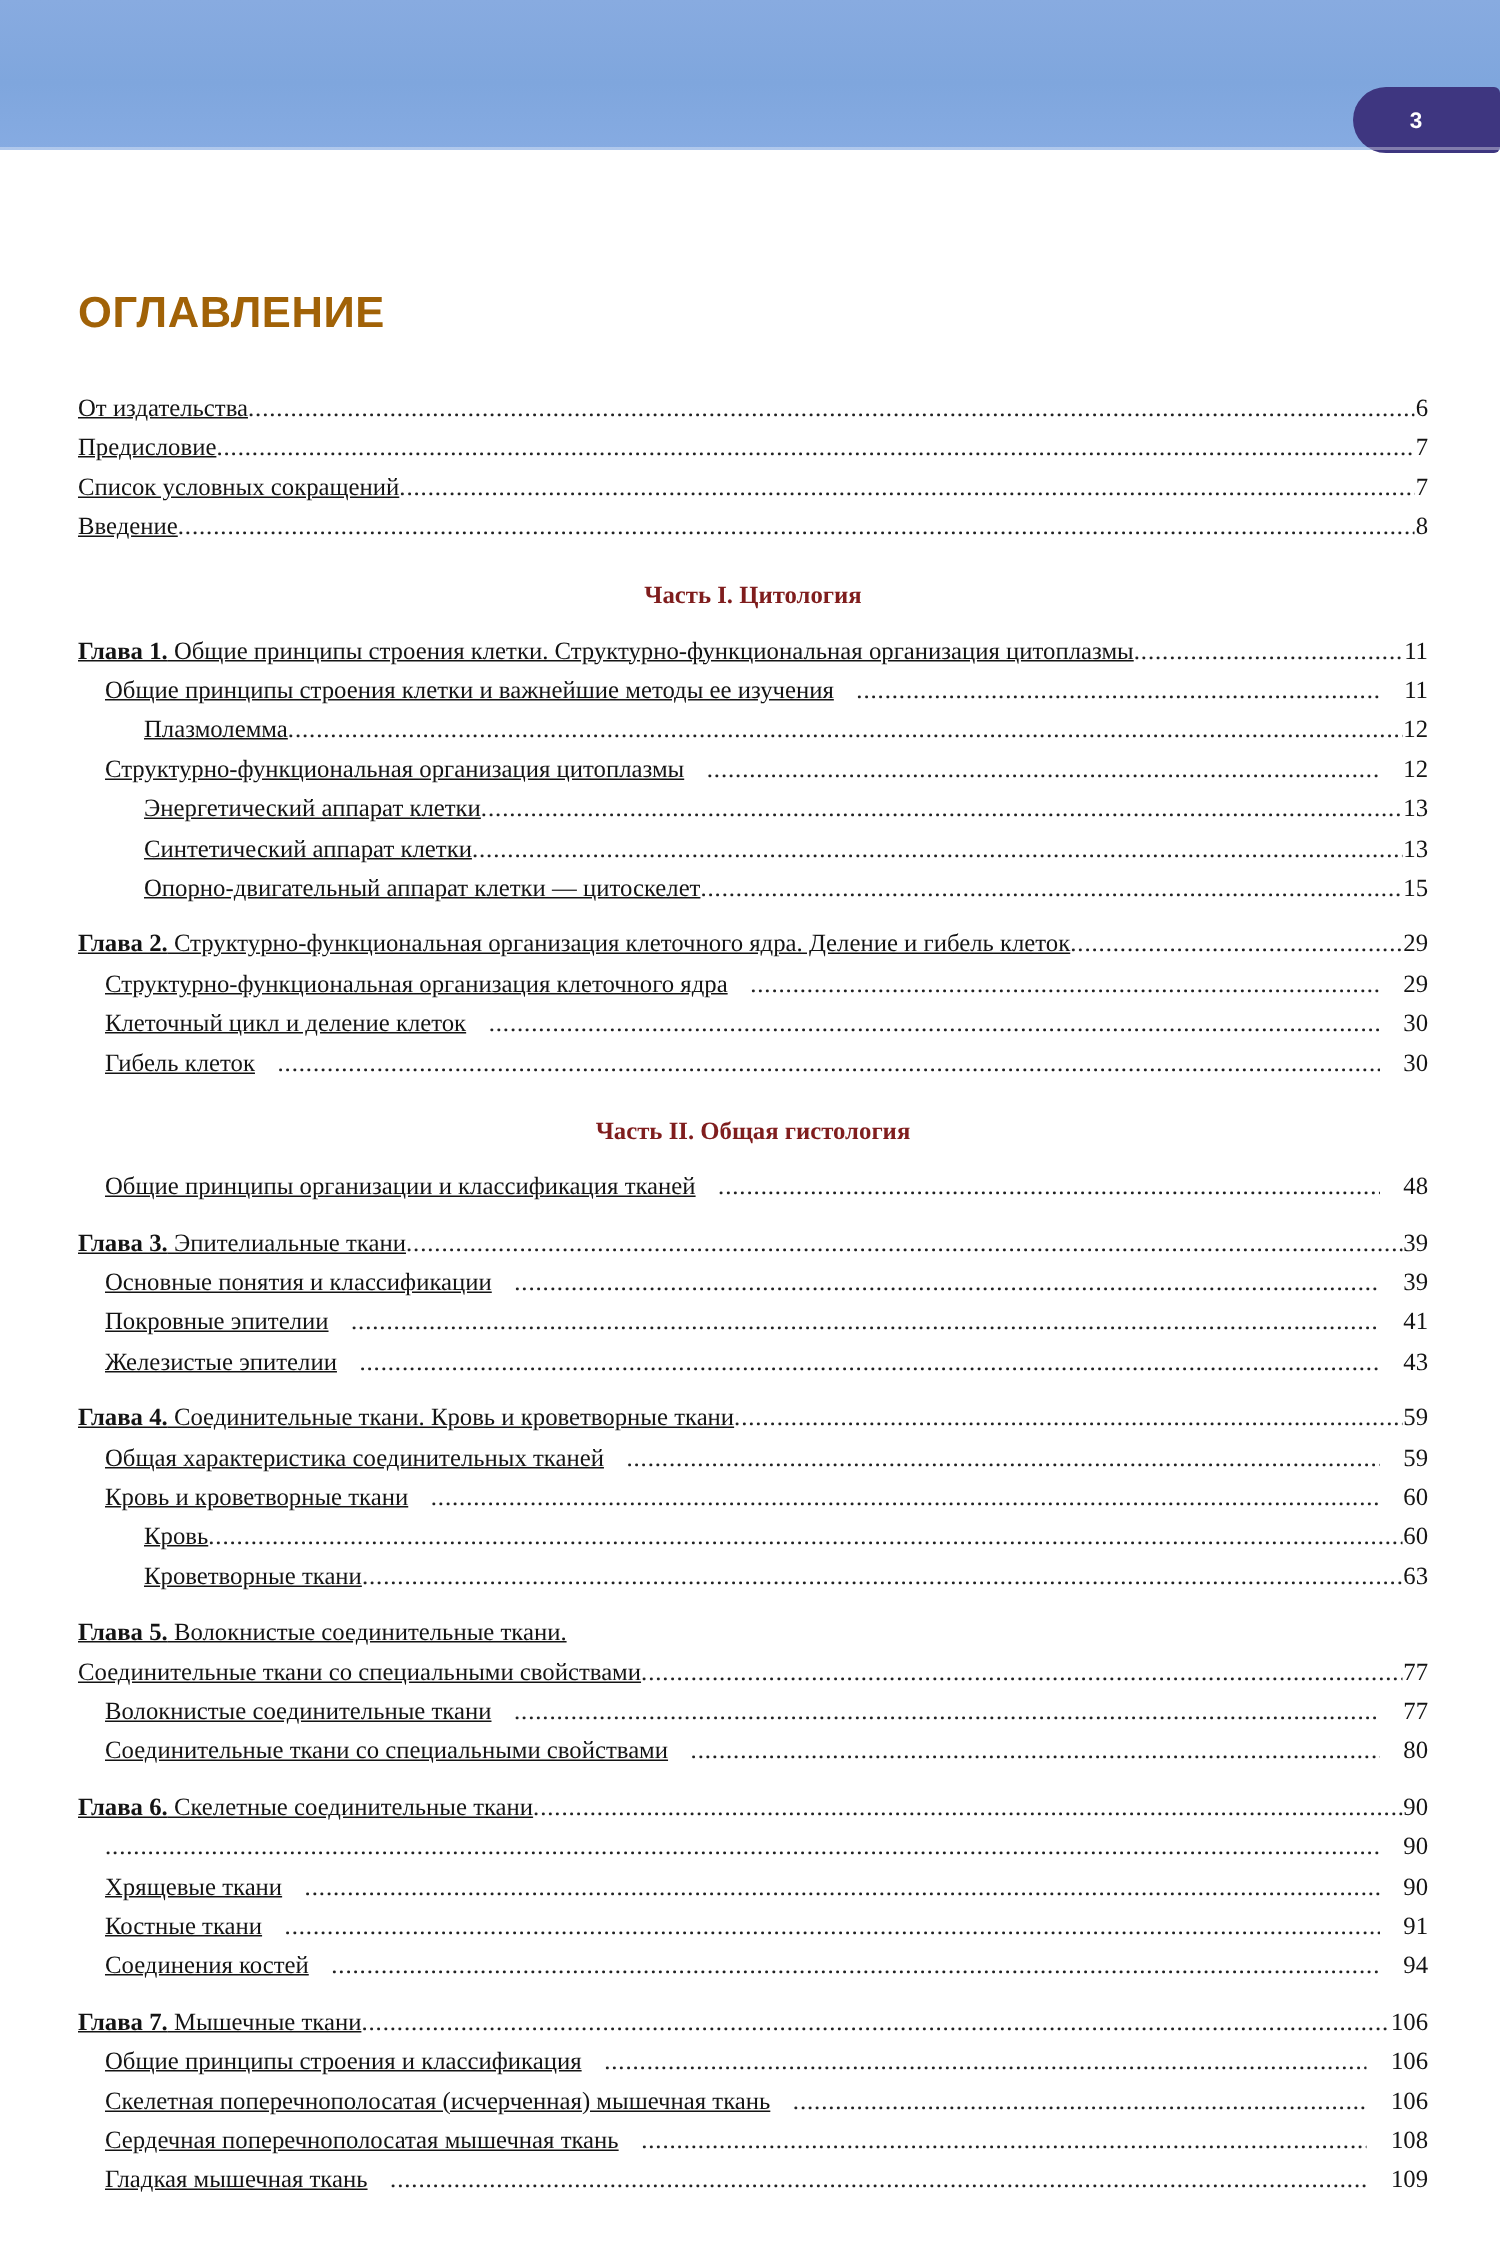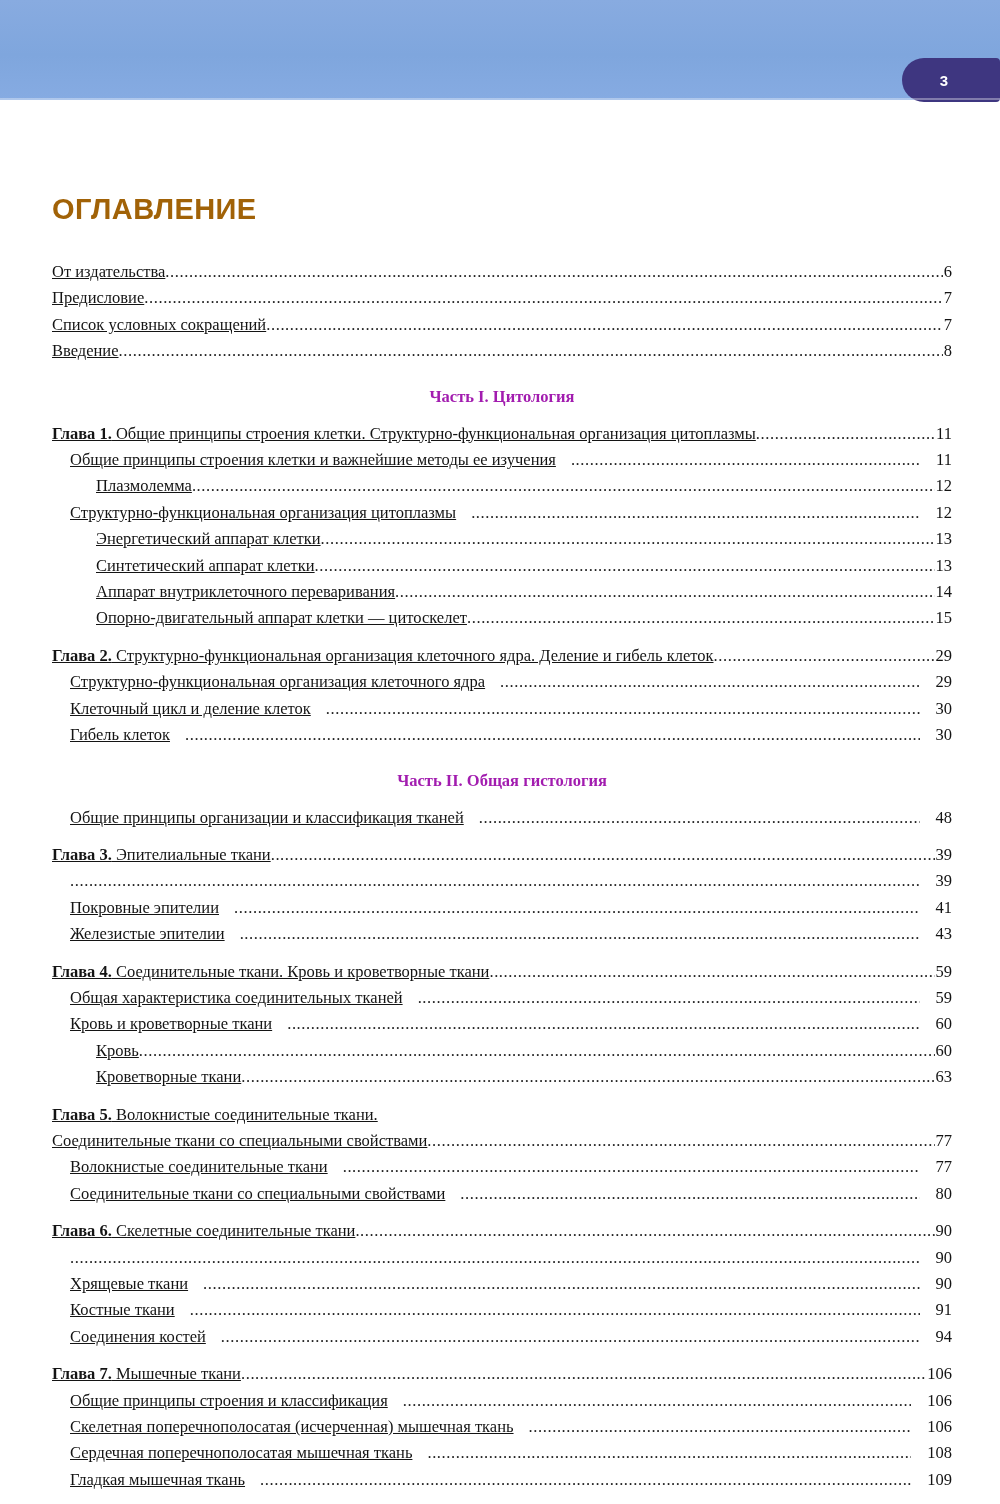--- a/index.html
+++ b/index.html
@@ -111,21 +111,21 @@
   .lvl1 { margin-left: 18px; gap: 15px; }
   .lvl2 { margin-left: 44px; }
 
   .chapter .label .chap-name { font-weight: bold; }
 
   
   .part-heading {
     text-align: center;
     font-weight: bold;
     font-size: 16.5px;
-    color: #a21caf;
+    color: #7f1d1d;
     margin: 21px 0 13px 0;
     line-height: 22px;
   }
 
   .group-gap { height: 11px; }
 </style>
 </head>
 <body>
 
 <div id="header-band">
@@ -188,25 +188,20 @@
           <span class="label">Энергетический аппарат клетки</span>
           <span class="leader"></span>
           <span class="pagenum">13</span>
         </div>
         <div class="toc-row lvl2">
           <span class="label">Синтетический аппарат клетки</span>
           <span class="leader"></span>
           <span class="pagenum">13</span>
         </div>
         <div class="toc-row lvl2">
-          <span class="label">Аппарат внутриклеточного переваривания</span>
-          <span class="leader"></span>
-          <span class="pagenum">14</span>
-        </div>
-        <div class="toc-row lvl2">
           <span class="label">Опорно-двигательный аппарат клетки — цитоскелет</span>
           <span class="leader"></span>
           <span class="pagenum">15</span>
         </div>
         <div class="group-gap"></div>
         <div class="toc-row lvl0 chapter">
           <span class="label"><span class="chap-name">Глава 2.</span><span> Структурно-функциональная организация клеточного ядра. Деление и гибель клеток</span></span>
           <span class="leader"></span>
           <span class="pagenum">29</span>
         </div>
@@ -233,20 +228,21 @@
           <span class="leader"></span>
           <span class="pagenum">48</span>
         </div>
         <div class="group-gap"></div>
         <div class="toc-row lvl0 chapter">
           <span class="label"><span class="chap-name">Глава 3.</span><span> Эпителиальные ткани</span></span>
           <span class="leader"></span>
           <span class="pagenum">39</span>
         </div>
         <div class="toc-row lvl1">
+          <span class="label">Основные понятия и классификации</span>
           <span class="leader"></span>
           <span class="pagenum">39</span>
         </div>
         <div class="toc-row lvl1">
           <span class="label">Покровные эпителии</span>
           <span class="leader"></span>
           <span class="pagenum">41</span>
         </div>
         <div class="toc-row lvl1">
           <span class="label">Железистые эпителии</span>

